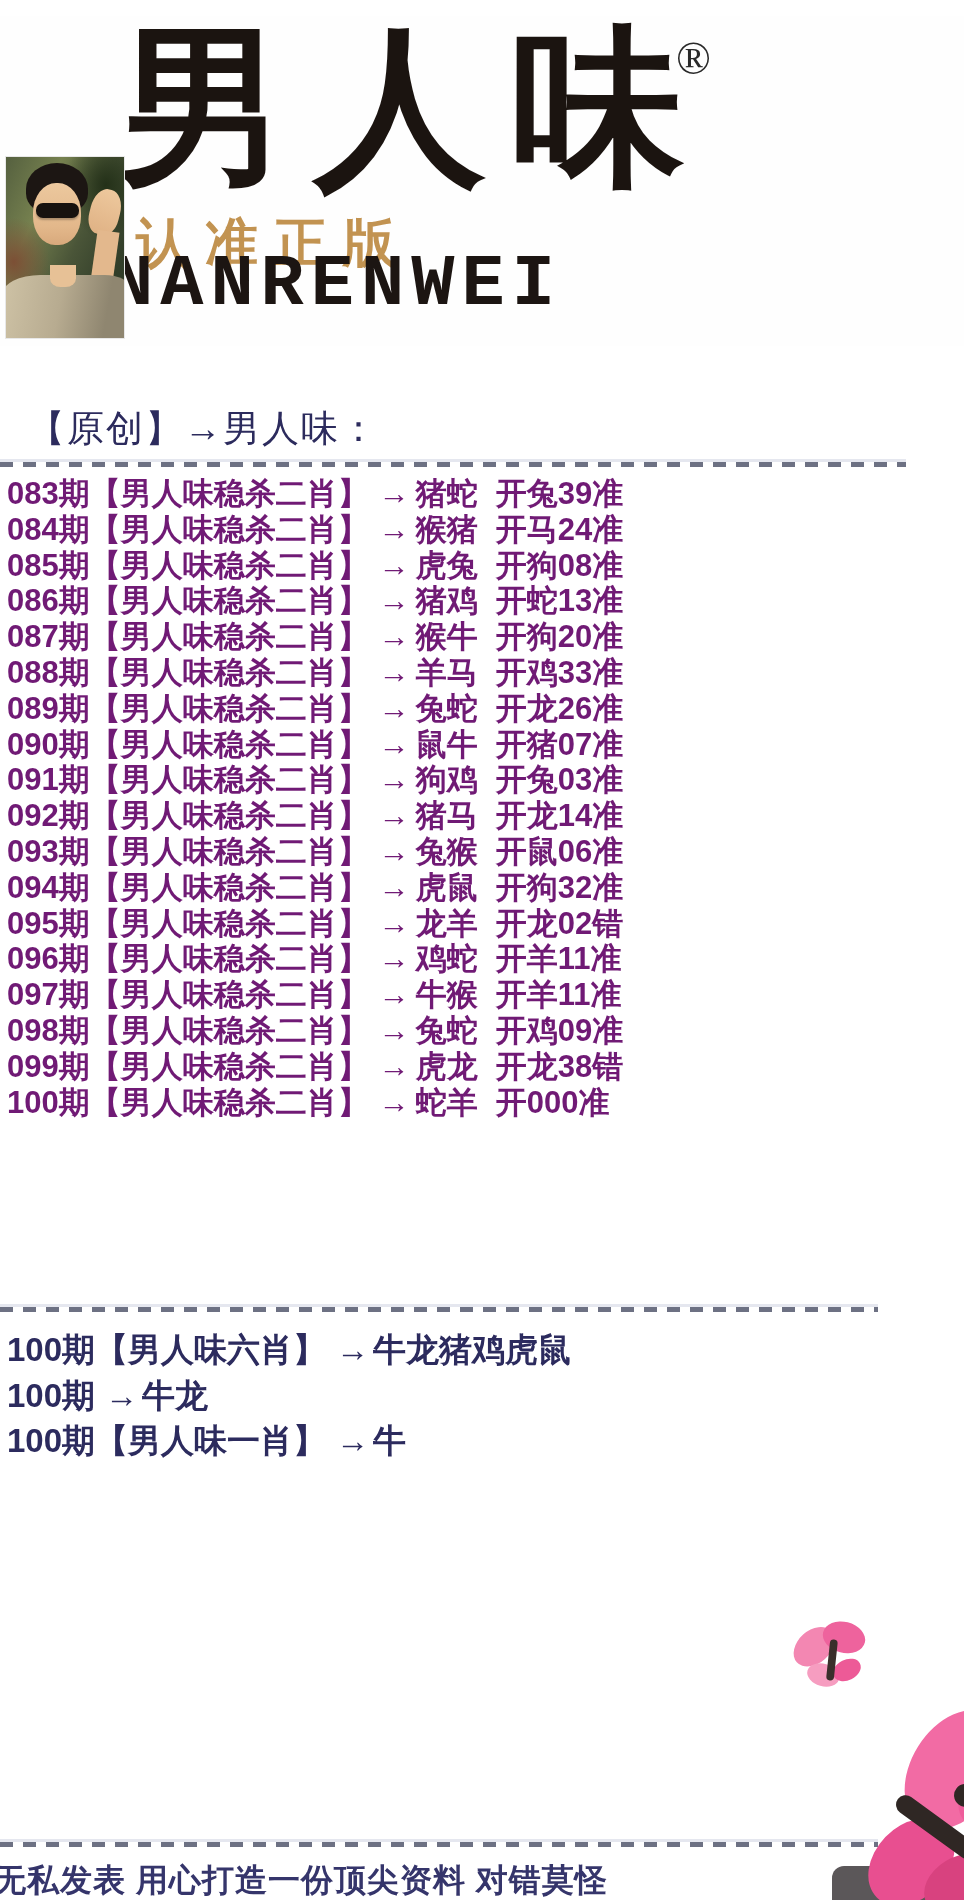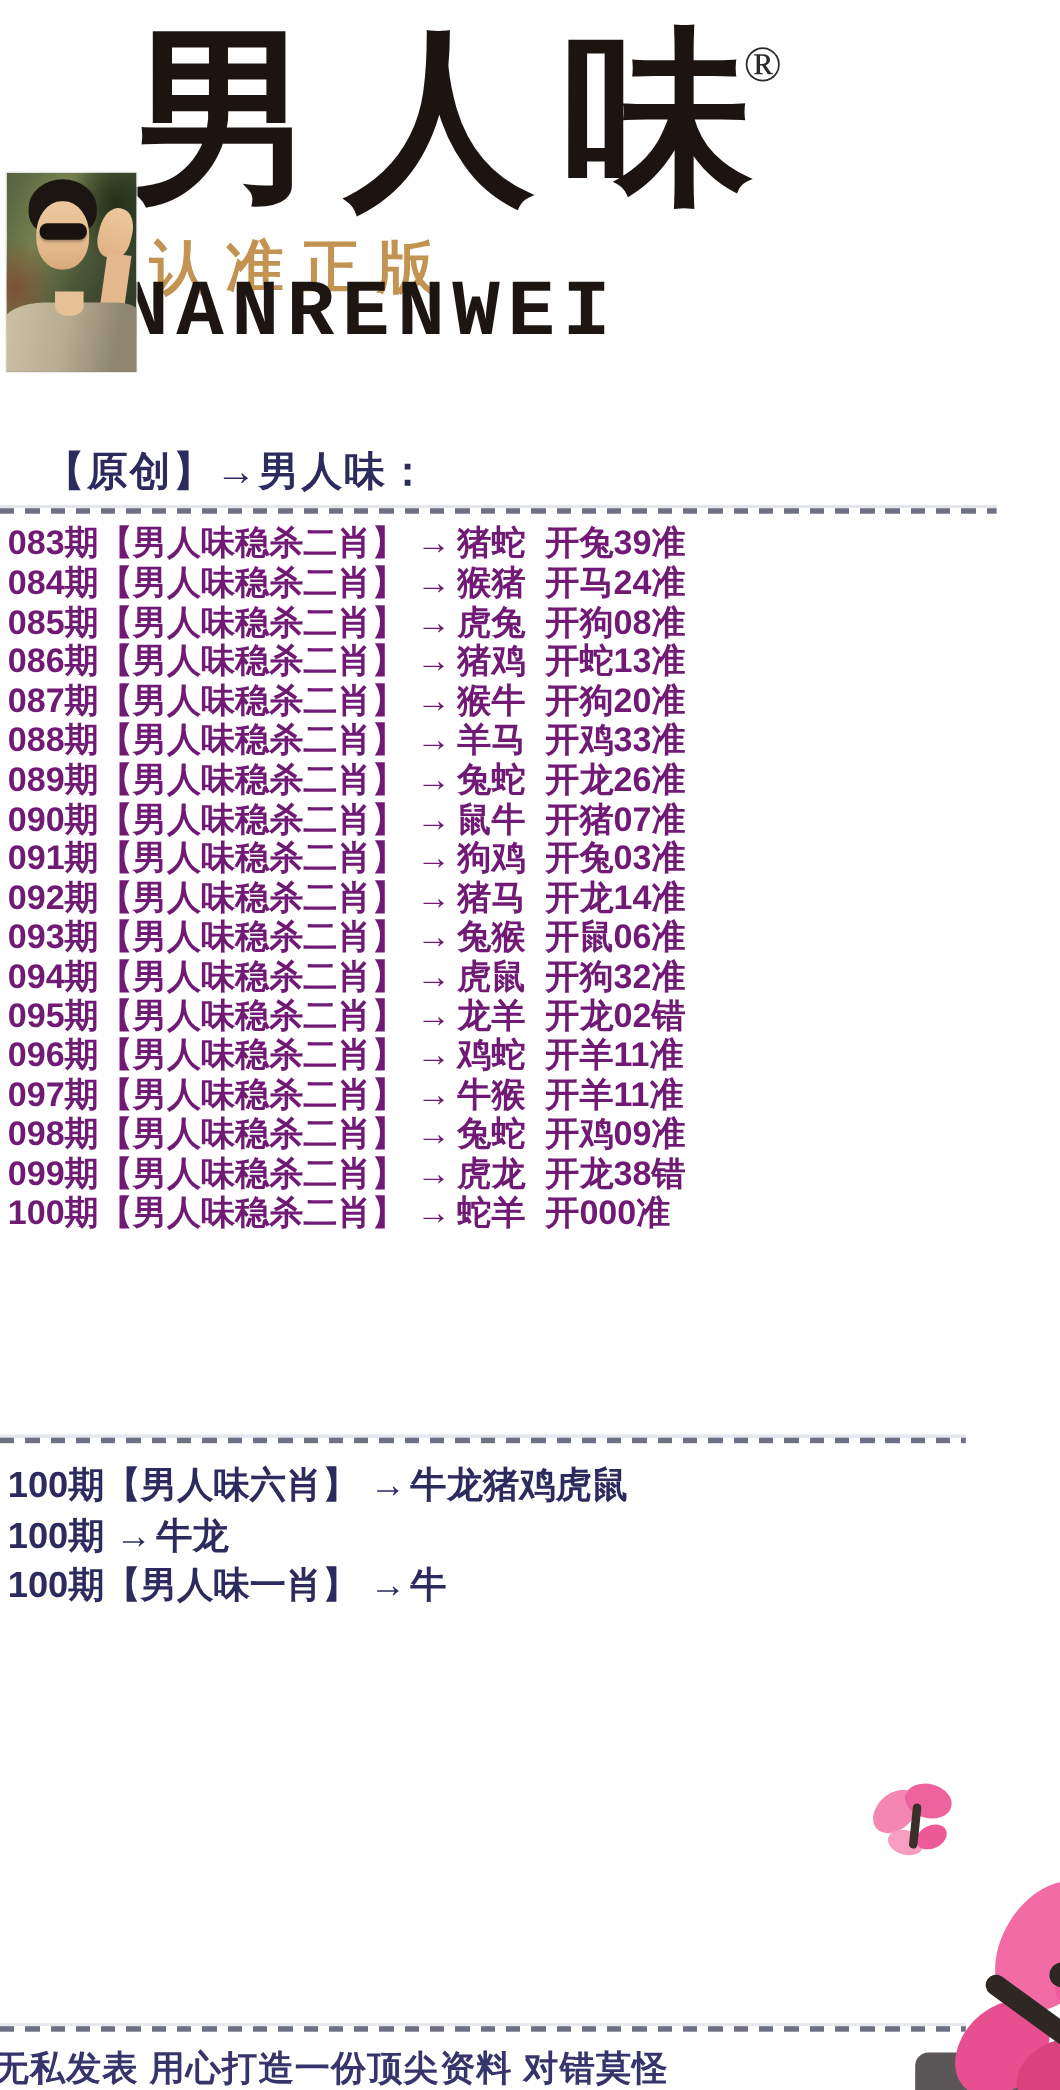--- a/index.html
+++ b/index.html
@@ -55,22 +55,22 @@
     border-radius:46% 46% 40% 40%; background:linear-gradient(190deg,#eec99e,#dfb184); transform:rotate(14deg); }
   .photo .arm { position:absolute; left:88px; top:74px; width:22px; height:52px;
     background:#e3b88d; transform:rotate(8deg); }
   .photo .shirt { position:absolute; left:-4px; top:118px; width:128px; height:66px;
     background:linear-gradient(100deg,#cfc3a6 0%,#b7ab90 45%,#8f8670 80%); border-radius:30% 20% 0 0; }
   .photo .collar { position:absolute; left:44px; top:108px; width:26px; height:22px;
     background:#e7c196; border-radius:0 0 40% 40%; }
 
   
   .heading {
-    position:absolute; left:40px; top:388px;
-    font-size:37px; font-weight:bold; color:#2c2b5d;
+    position:absolute; left:28px; top:388px;
+    font-size:37px; font-weight:normal; color:#2c2b5d;
     letter-spacing:2px; white-space:nowrap;
   }
   .dash-line { position:absolute; height:5px; left:0;
     background:repeating-linear-gradient(90deg,#6d7183 0px,#6d7183 13px,transparent 13px,transparent 23px);
     box-shadow:0 -3px 0 rgba(150,160,190,0.25);
   }
   #divider-top { top:446px; width:906px; }
   #divider-mid { top:1291px; width:878px; }
   #divider-bottom { top:1826px; width:878px; }
 

